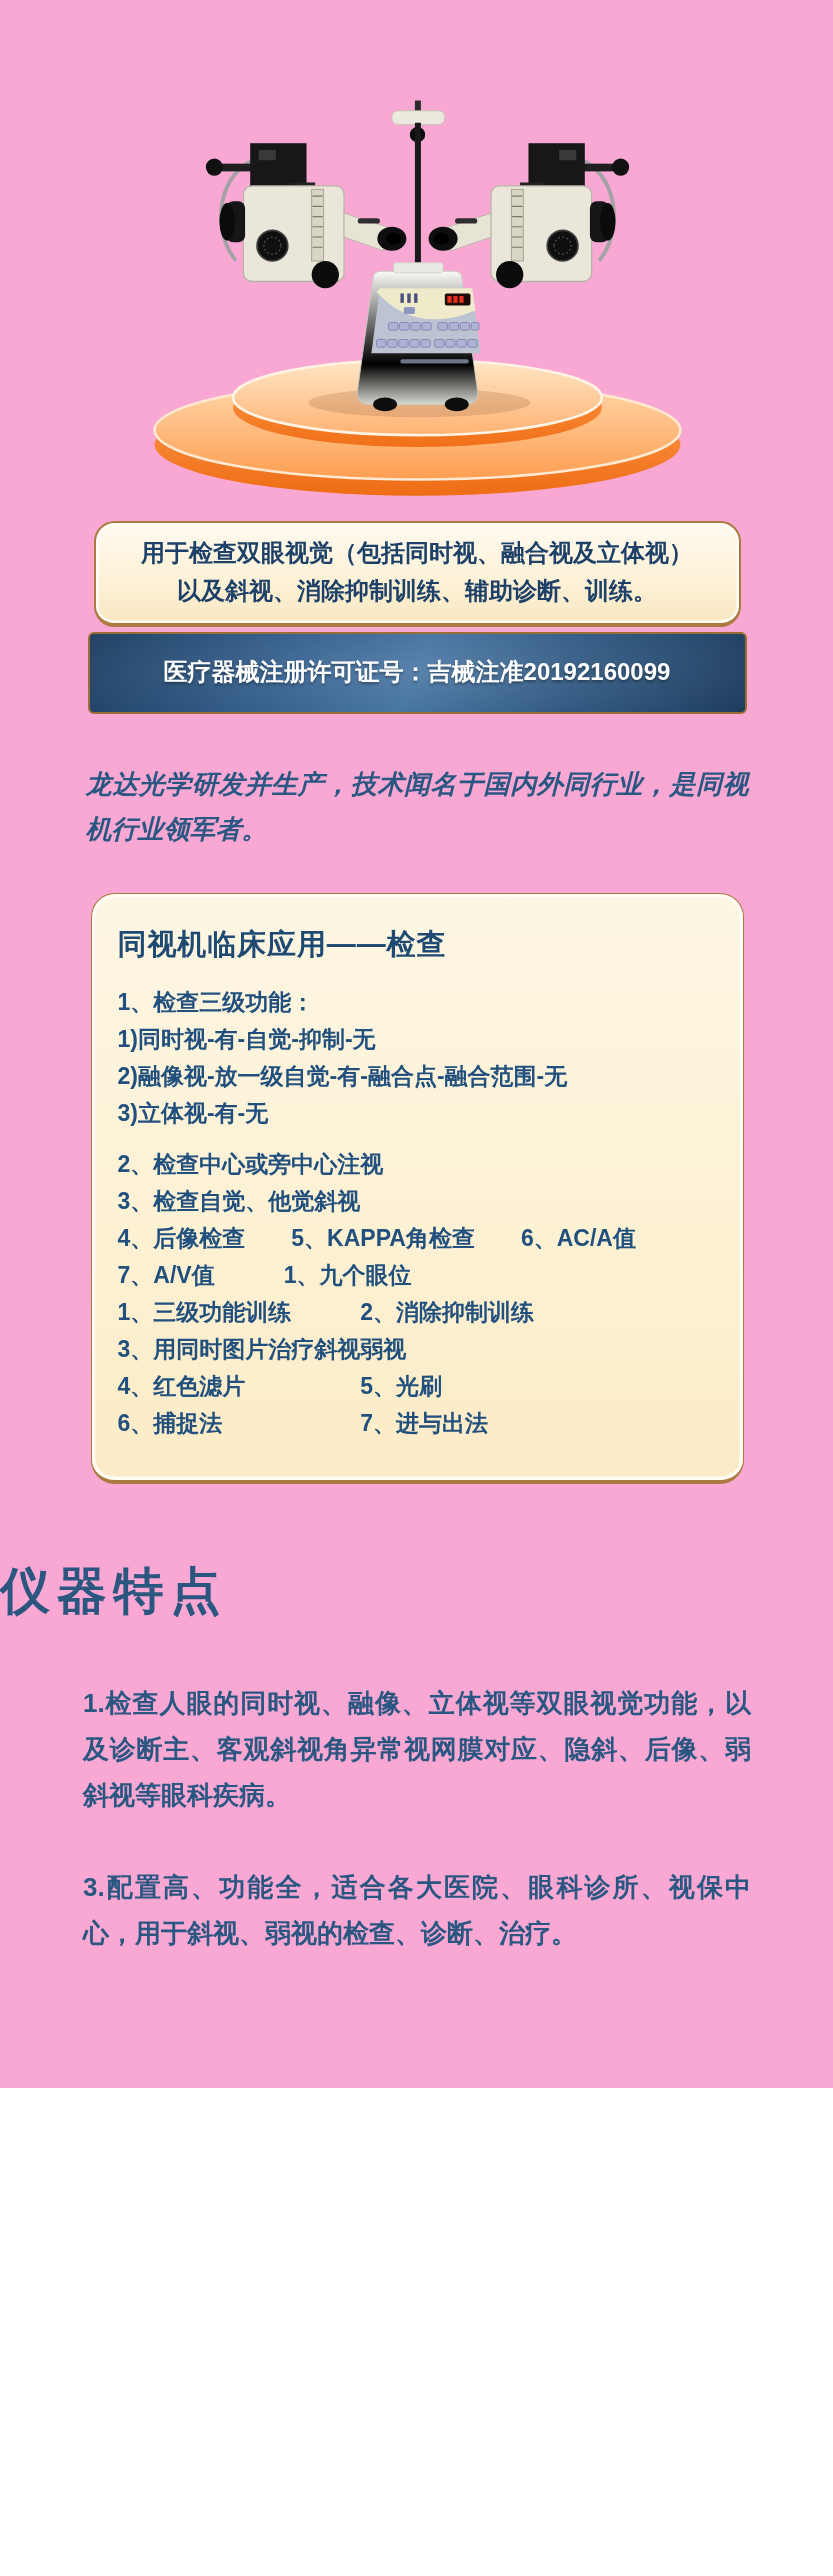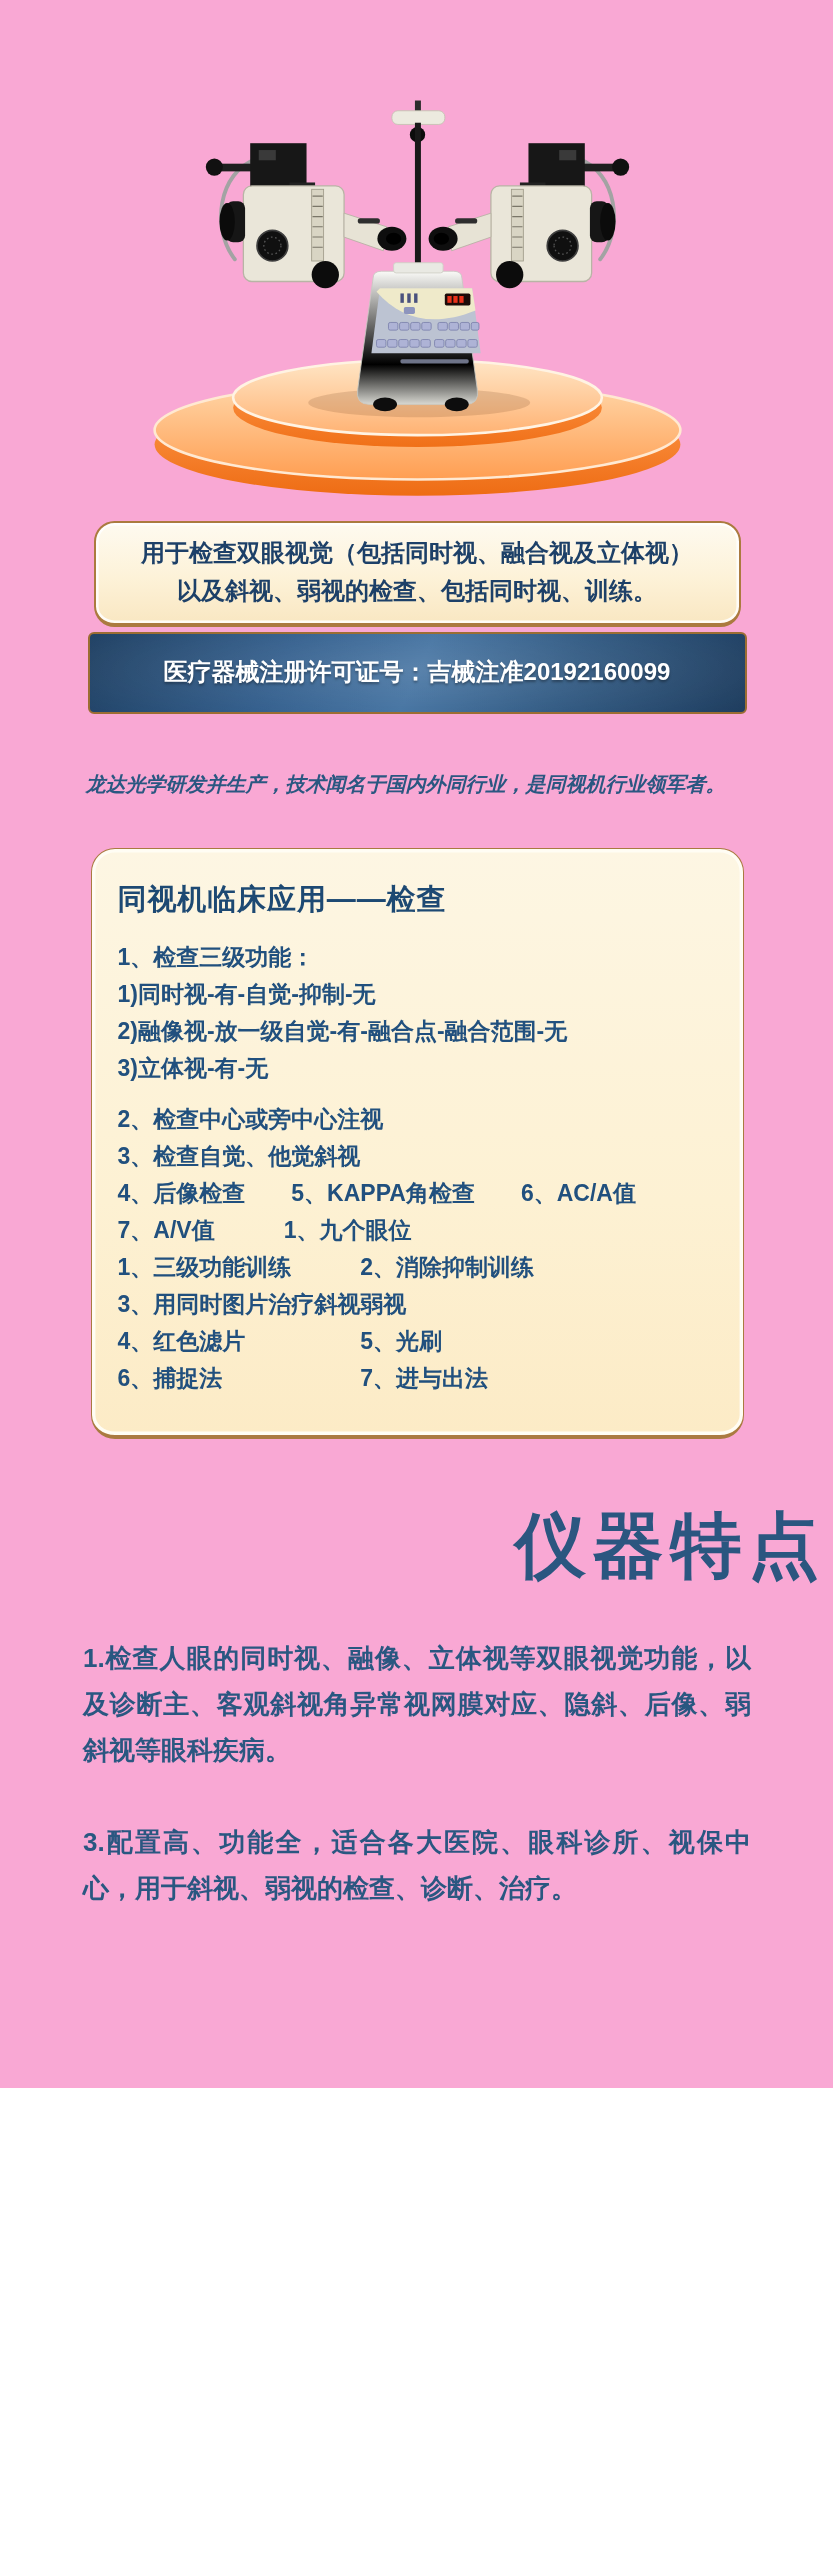--- a/index.html
+++ b/index.html
@@ -35,21 +35,21 @@
     padding:14.5px 5.1px 16px; text-align:center;
   }
   .license-banner p {
     margin:0; color:#ffffff; font-size:24px; font-weight:900; line-height:48px;
     text-shadow:0 1.7px 2.6px rgba(0,0,0,.35);
   }
 
   
   .about { width:663px; margin:48px auto 0; }
   .about p {
-    margin:0; color:#2a5781; font-size:20px; font-weight:bold; font-style:italic;
+    margin:0; color:#2a5781; font-size:26px; font-weight:bold; font-style:italic;
     line-height:45px; text-align:justify;
   }
   .about p + p { margin-top:43px; }
 
   
   .clinical-box {
     width:653px; margin:41px auto 0; box-sizing:border-box;
     border:1.7px solid #aa7a41; border-bottom-width:4.3px; border-radius:24px;
     background:linear-gradient(180deg,#fdf6e3 0%,#fdf1d3 60%,#fcebc6 100%);
     box-shadow: inset 0 0 0 3.4px #fffdf4;
@@ -60,22 +60,22 @@
   }
   .clinical-box h2.treat { margin-top:44px; }
   .cl-line {
     margin:0; color:#21507e; font-size:23px; font-weight:700; line-height:37px;
     white-space:pre-wrap;
   }
   .cl-line.gap-before { margin-top:13.7px; }
 
   
   .features-title {
-    margin:79px 8px 0; text-align:right; color:#2b5680;
-    font-size:71px; font-weight:900; letter-spacing:6.8px; line-height:56px;
+    margin:79px 0 0; text-align:left; color:#2b5680;
+    font-size:50px; font-weight:900; letter-spacing:6.8px; line-height:56px;
   }
   .features { width:668px; margin:61px auto 0; }
   .features p {
     margin:0; color:#2a5781; font-size:26px; font-weight:800; line-height:46px;
     text-align:justify;
   }
   .features p + p { margin-top:46px; }
 </style>
 </head>
 <body>
@@ -182,21 +182,21 @@
         <rect x="292" y="282" width="58" height="12" rx="3" fill="#e9e9e3" stroke="#cfcfc6"></rect>
 
         <use href="#unit"></use>
         <use href="#unit" transform="translate(640,0) scale(-1,1)"></use>
       </g>
     </svg>
   </section>
 
   <section class="intro-box">
     <p>用于检查双眼视觉（包括同时视、融合视及立体视）</p>
-    <p>以及斜视、弱视的检查、包括同时视、训练。</p>
+    <p>以及斜视、消除抑制训练、辅助诊断、训练。</p>
   </section>
 
   <section class="license-banner">
     <p>医疗器械注册许可证号：吉械注准20192160099</p>
   </section>
 
   <section class="about">
     <p>龙达光学研发并生产，技术闻名于国内外同行业，是同视机行业领军者。</p>
   </section>
 

